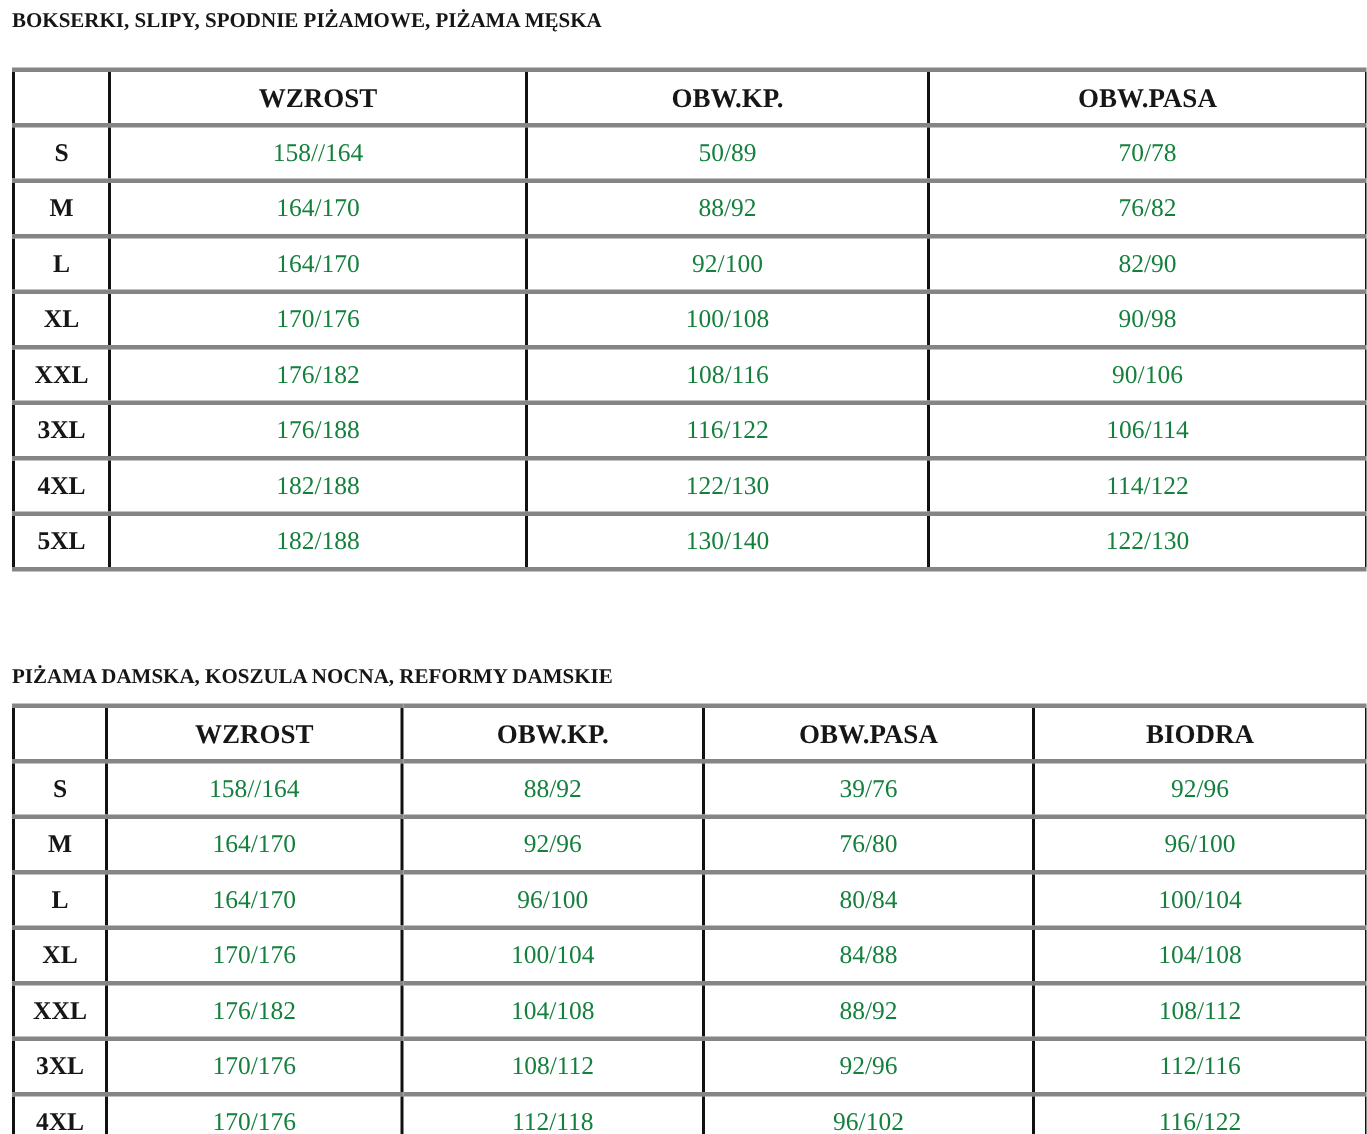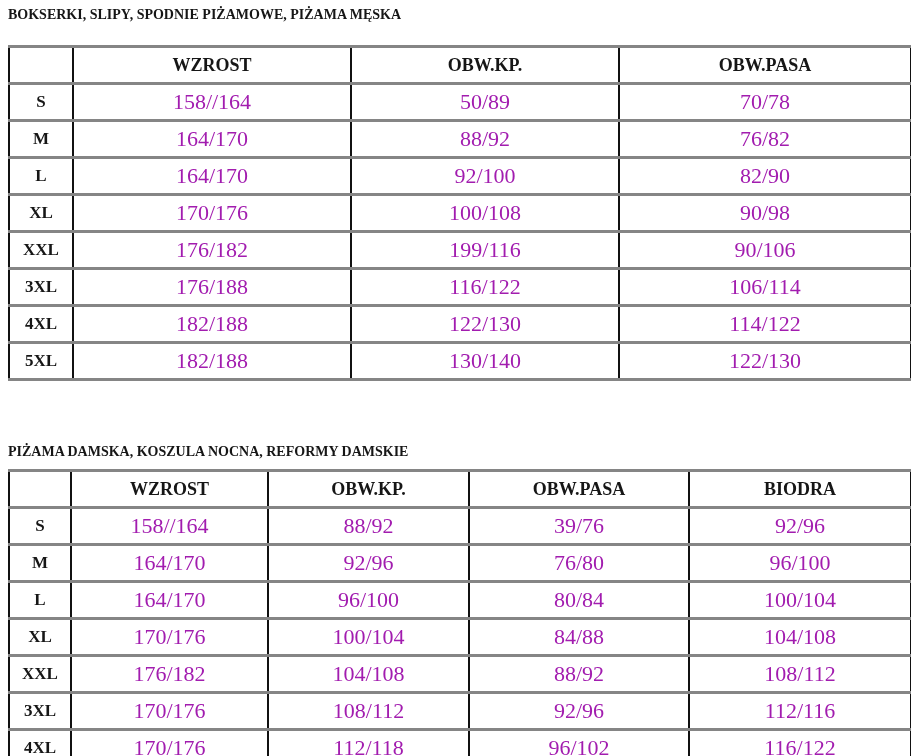--- a/index.html
+++ b/index.html
@@ -59,23 +59,23 @@
     font-size: 18px;
     font-weight: 700;
     color: #161616;
   }
   table.size-table tbody th {
     font-size: 17px;
     font-weight: 700;
     color: #161616;
   }
   table.size-table tbody td {
-    font-size: 22px;
+    font-size: 17px;
     font-weight: 400;
-    color: #a21caf;
+    color: #15803d;
   }
 </style>
 </head>
 <body>
 
 <div class="page">
 
   <h1 class="table-title title-first">BOKSERKI, SLIPY, SPODNIE PIŻAMOWE, PIŻAMA MĘSKA</h1>
 
   <table class="size-table">
@@ -114,21 +114,21 @@
         </tr>
         <tr>
           <th>XL</th>
           <td>170/176</td>
           <td>100/108</td>
           <td>90/98</td>
         </tr>
         <tr>
           <th>XXL</th>
           <td>176/182</td>
-          <td>199/116</td>
+          <td>108/116</td>
           <td>90/106</td>
         </tr>
         <tr>
           <th>3XL</th>
           <td>176/188</td>
           <td>116/122</td>
           <td>106/114</td>
         </tr>
         <tr>
           <th>4XL</th>

